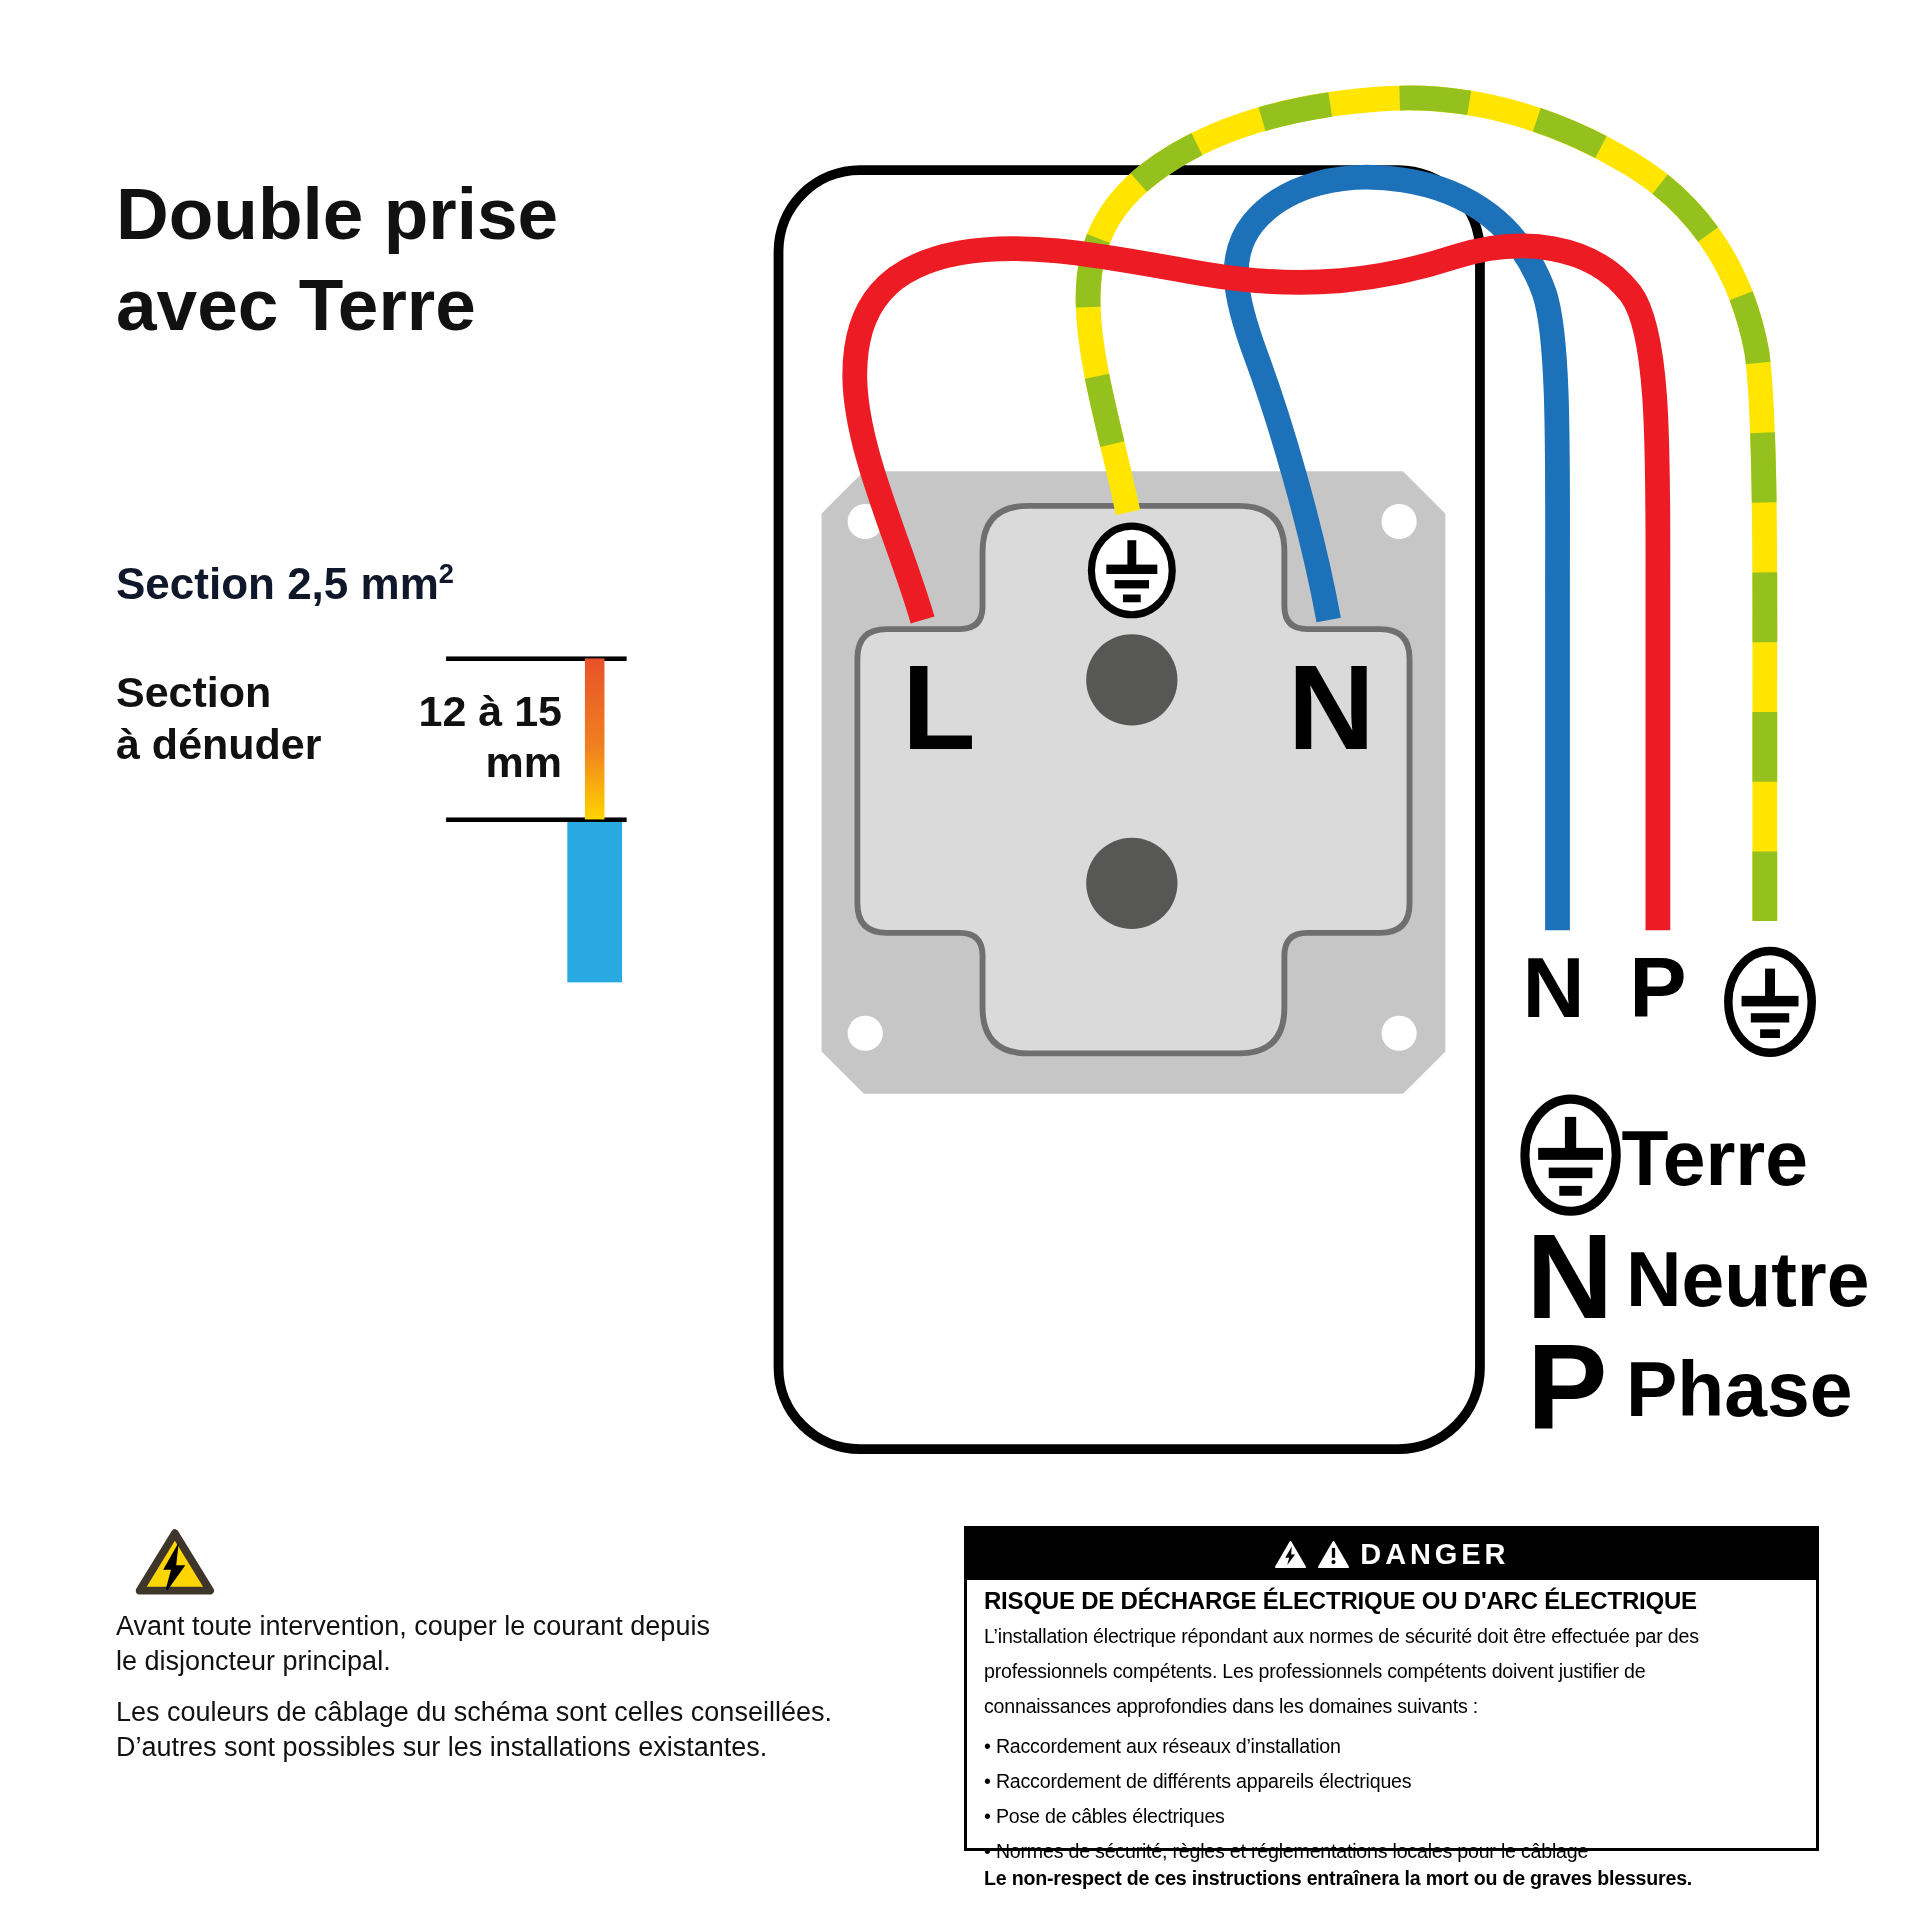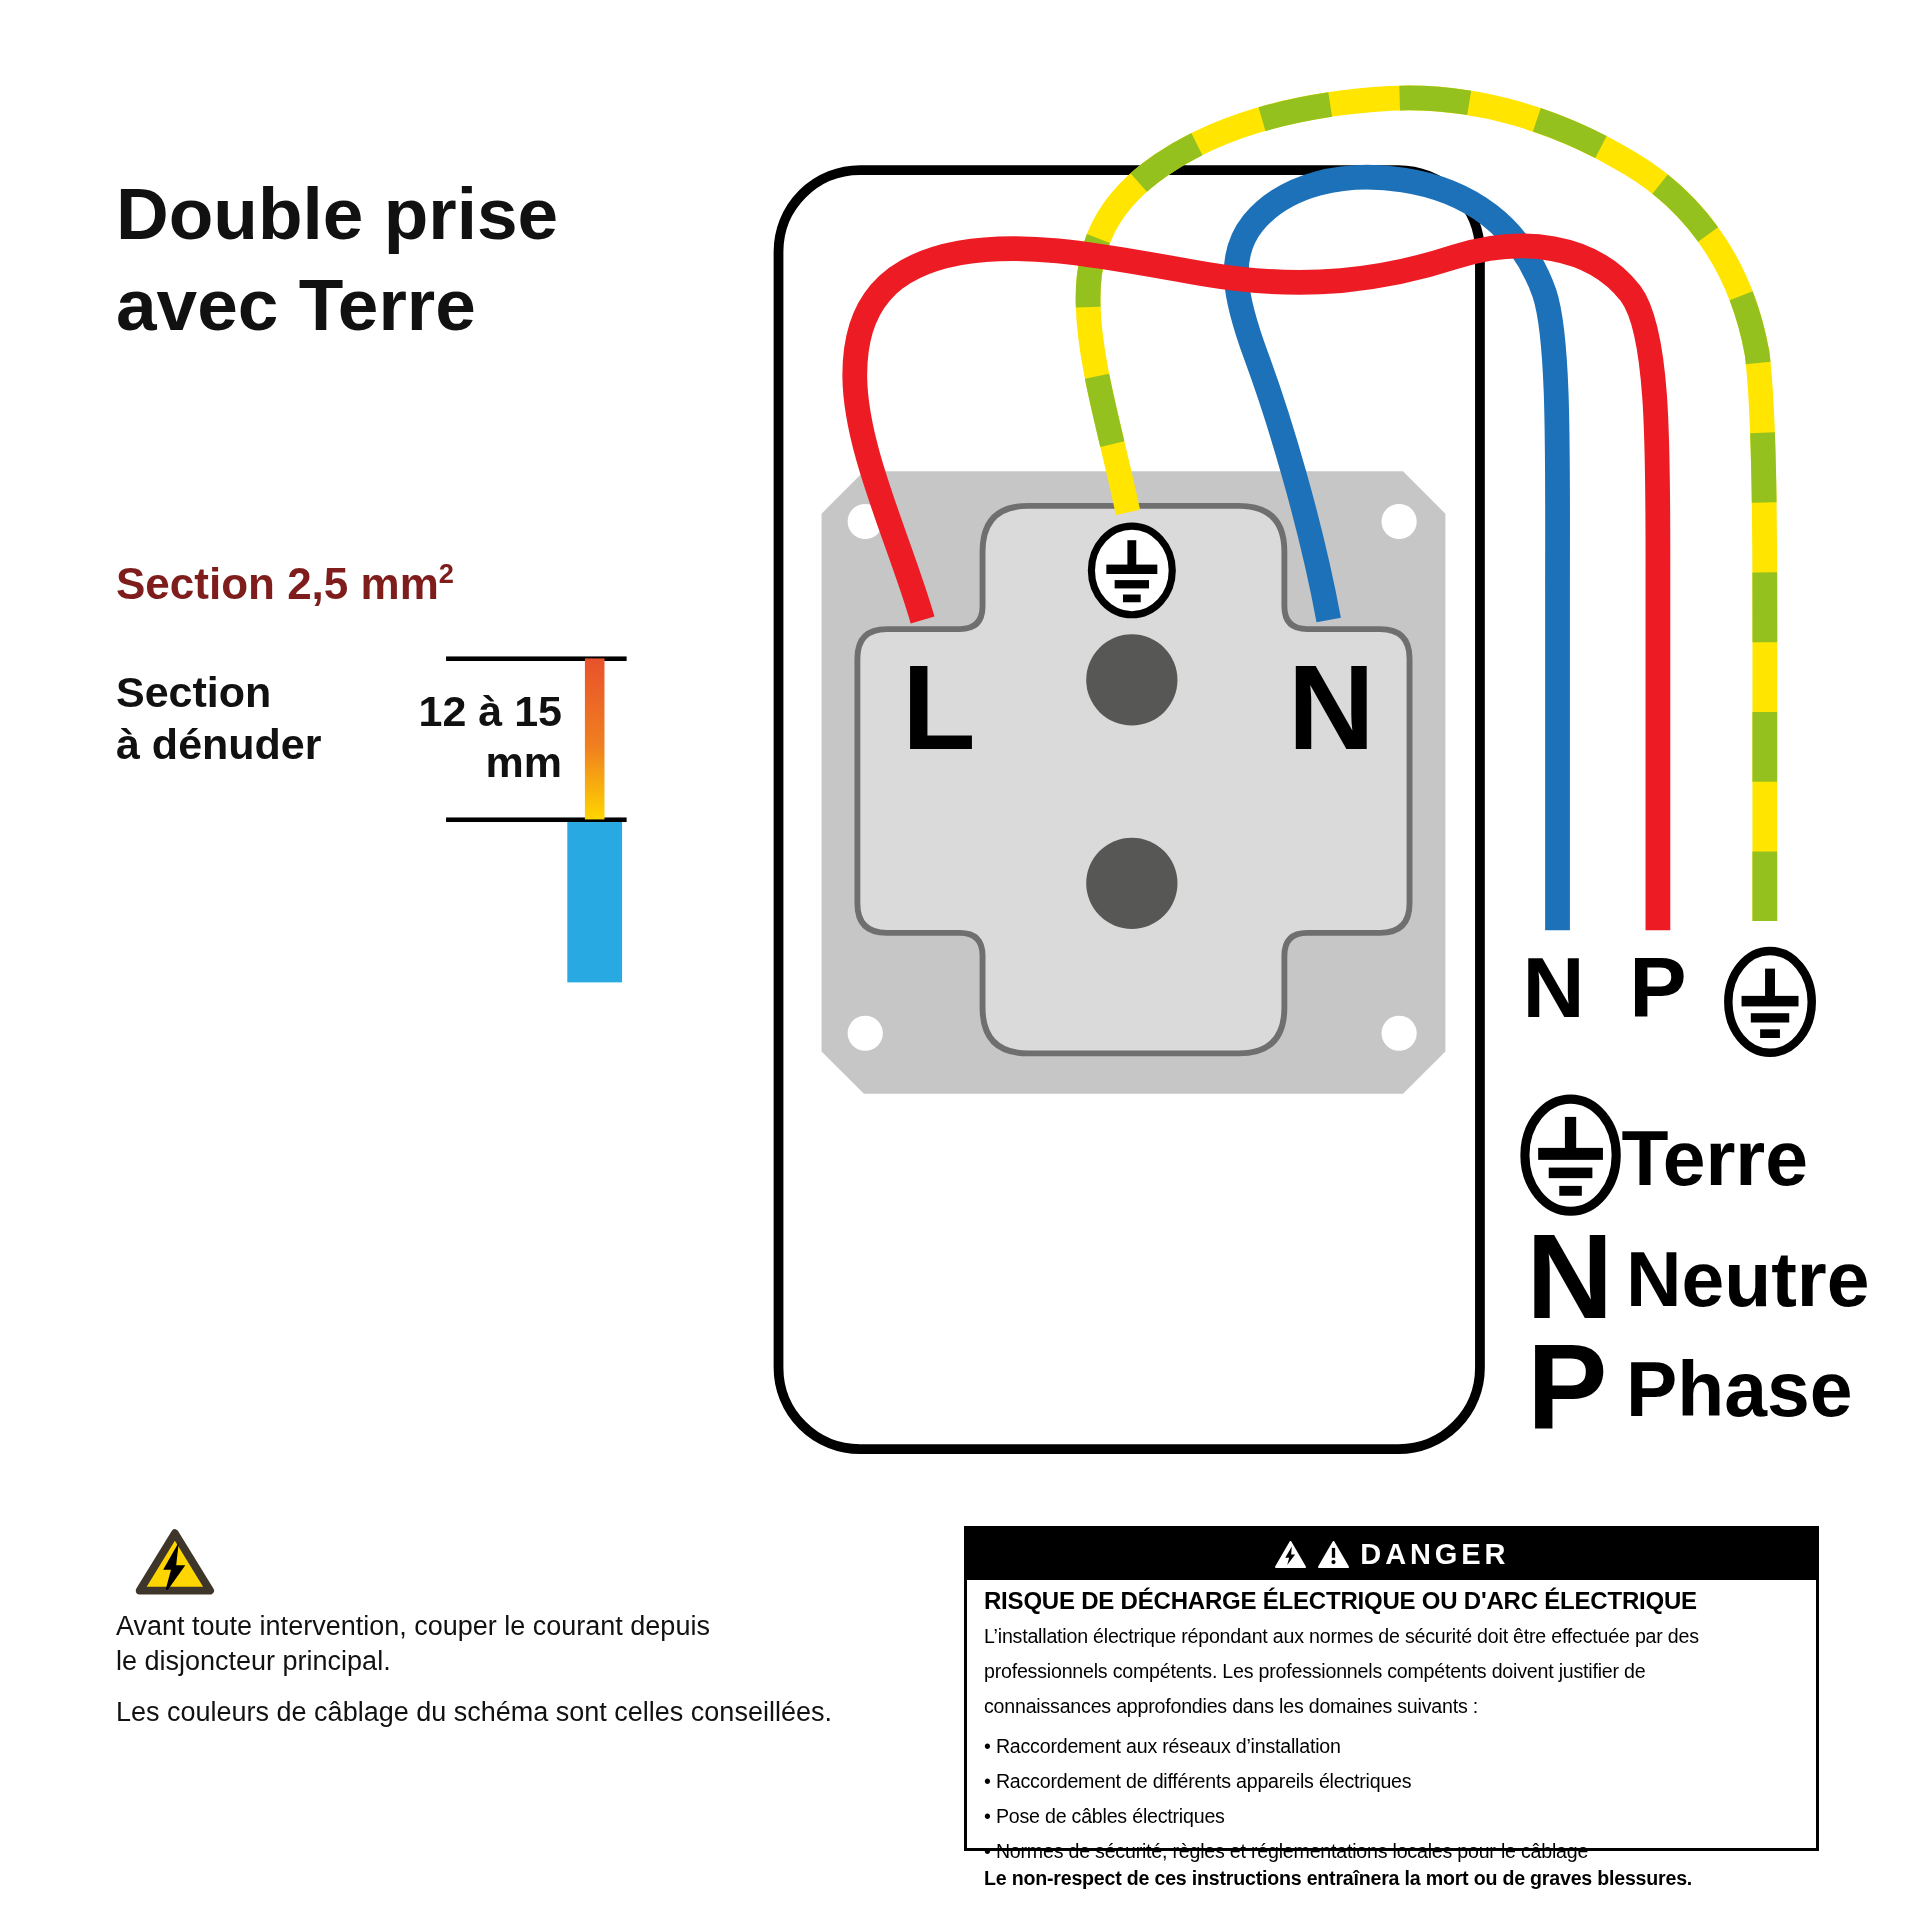--- a/index.html
+++ b/index.html
@@ -2,21 +2,21 @@
 <html style="font-size:10.4px"><head>
 <meta charset="utf-8">
 <style>
   html,body{margin:0;padding:0;}
   body{width:1926px;height:1925px;background:#ffffff;position:relative;
        font-family:"Liberation Sans",sans-serif;overflow:hidden;}
   .abs{position:absolute;}
   svg text{font-family:"Liberation Sans",sans-serif;}
 
   #title{left:116px;top:168px;font-size:73px;line-height:91px;font-weight:bold;color:#111;}
-  #section-spec{left:116px;top:558px;font-size:44px;font-weight:bold;color:#7f1d1d;}
+  #section-spec{left:116px;top:558px;font-size:44px;font-weight:bold;color:#0f172a;}
   #section-spec sup{font-size:62%;}
   #strip-label{left:116px;top:666px;font-size:43px;line-height:52px;font-weight:bold;color:#111;}
   #strip-value{left:366px;top:686px;width:196px;text-align:right;font-size:43px;line-height:51px;font-weight:bold;color:#111;}
 
   #warn-para1{left:116px;top:1609px;font-size:27px;line-height:35px;color:#111;}
   #warn-para2{left:116px;top:1695px;font-size:27px;line-height:35px;color:#111;}
 
   #danger-box{left:964px;top:1526px;width:855px;height:325px;border:3.3px solid #000;
               background:#fff;box-sizing:border-box;}
   #danger-bar{height:51px;background:#000;display:flex;align-items:center;justify-content:center;gap:10.4px;}
@@ -119,20 +119,21 @@
   <div>mm</div>
 </div>
 
 <div id="warn-para1" class="abs">
   <div>Avant toute intervention, couper le courant depuis</div>
   <div>le disjoncteur principal.</div>
 </div>
 
 <div id="warn-para2" class="abs">
   <div>Les couleurs de câblage du schéma sont celles conseillées.</div>
+  <div>D’autres sont possibles sur les installations existantes.</div>
 </div>
 
 <div id="danger-box" class="abs">
   <div id="danger-bar">
     <svg width="33" height="29" viewBox="0 0 50 44">
       <path d="M25,3 L47,41 L3,41 Z" fill="#fff" stroke="#fff" stroke-width="3" stroke-linejoin="round"></path>
       <path d="M27,10 L17,27 L23,27 L20,38 L32,22 L26,22 Z" fill="#000"></path>
     </svg>
     <svg width="33" height="29" viewBox="0 0 50 44">
       <path d="M25,3 L47,41 L3,41 Z" fill="#fff" stroke="#fff" stroke-width="3" stroke-linejoin="round"></path>

